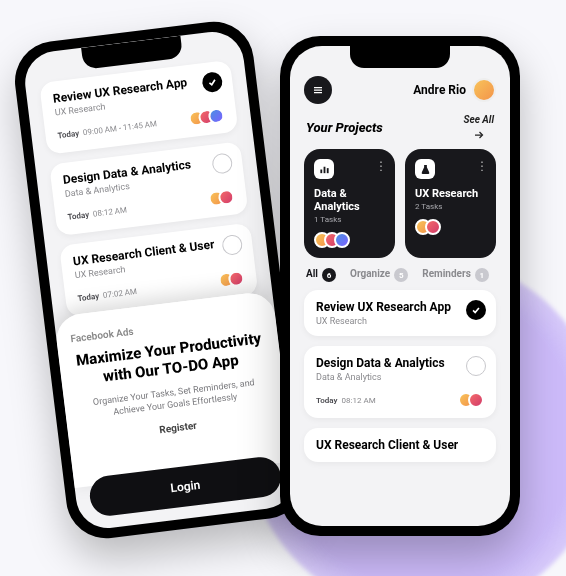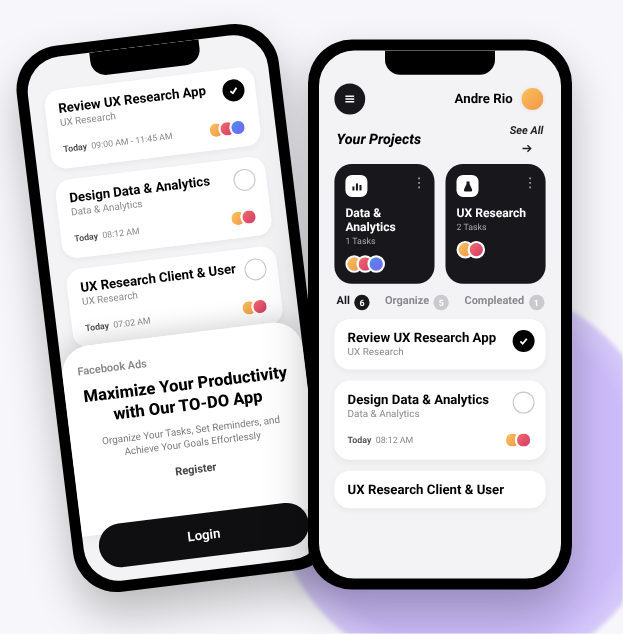--- a/index.html
+++ b/index.html
@@ -205,21 +205,21 @@
         <div class="tabs">
           <div class="tab active">
               <span>All</span>
               <span class="badge">6</span>
             </div>
           <div class="tab">
               <span>Organize</span>
               <span class="badge">5</span>
             </div>
           <div class="tab">
-              <span>Compleated</span>
+              <span>Reminders</span>
               <span class="badge">1</span>
             </div>
         </div>
 
         <div class="card">
           <div class="title">Review UX Research App</div>
           <div class="sub">UX Research</div>
           <div class="topright">
               <div class="check on">
                 <svg viewBox="0 0 24 24" fill="none" stroke="currentColor" stroke-width="4">

